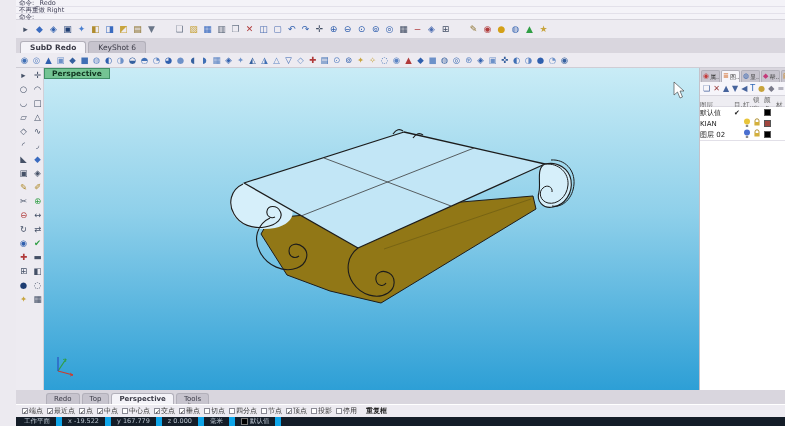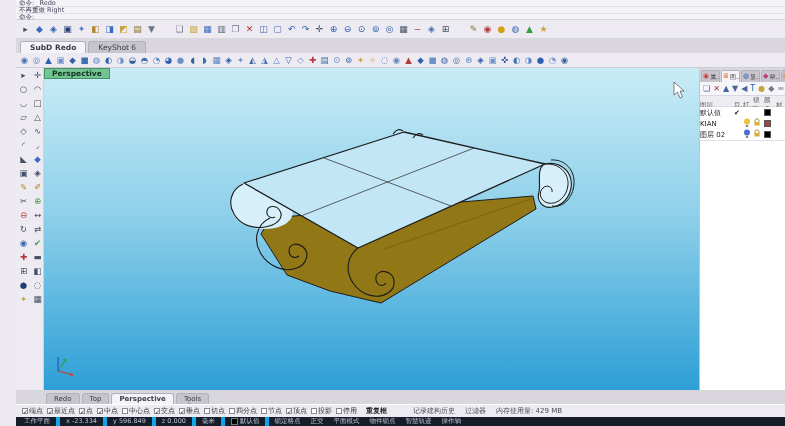--- a/index.html
+++ b/index.html
@@ -58,21 +58,21 @@
   .vtabmore{font-size:7px;color:#555;padding:0 3px;line-height:10px}
   .osnap{top:404px;height:13px;background:#edebf1;border-top:1px solid #fff;box-sizing:border-box;
          display:flex;align-items:center;gap:4px;padding:0 0 0 6px;font-size:7px;color:#333;white-space:nowrap}
   .osi{display:flex;align-items:center;gap:1px}
   .chk{width:6px;height:6px;border:1px solid #8a8a94;background:#fff;font-size:6px;line-height:5px;text-align:center;color:#222;box-sizing:border-box}
   .chk.on::after{content:"✓"}
   .osx{font-weight:bold;color:#222;margin-left:5px}
   .osr{margin-left:22px;display:flex;gap:10px;color:#4a4a58}
   .status{top:417px;height:9px;background:#141d28;color:#b9c3ce;font-size:6.5px;
           display:flex;align-items:center;gap:0;padding-left:2px;white-space:nowrap}
-  .sseg{padding:0 6px;border-right:4px solid #0ea5e9;line-height:9px}
+  .sseg{padding:0 6px;border-right:6px solid #0ea5e9;line-height:9px}
   .stoggle{padding:0 5px;line-height:9px}
   .sswatch{display:inline-block;width:5px;height:5px;background:#000;border:1px solid #777;vertical-align:middle;margin-right:2px}
 </style>
 </head>
 <body>
 
 <div class="abs cmd">
   <div class="cmdline">命令: _Redo</div>
   <div class="cmdline">不再重做 Right</div>
   <div class="cmdline">命令:</div>
@@ -434,39 +434,24 @@
         <span class="chk"></span>
         <span>投影</span>
       </span>
 
       <span class="osi">
         <span class="chk"></span>
         <span>停用</span>
       </span>
     </span>
   <span class="osx">重复框</span>
-  <span class="osr">
-
-  <span>记录建构历史</span>
-      <span>过滤器</span>
-      <span>内存使用量: 429 MB</span>
-    </span>
 </div>
 
 <div class="abs status">
   <span class="sseg">工作平面</span>
-  <span class="sseg">x -23.334</span>
-  <span class="sseg">y 596.849</span>
+  <span class="sseg">x -19.522</span>
+  <span class="sseg">y 167.779</span>
   <span class="sseg">z 0.000</span>
   <span class="sseg">毫米</span>
   <span class="sseg">
     <span class="sswatch" style="background: rgb(0, 0, 0);"></span><span>默认值</span>
   </span>
-  <span style="display:flex">
-
-  <span class="stoggle">锁定格点</span>
-      <span class="stoggle">正交</span>
-      <span class="stoggle">平面模式</span>
-      <span class="stoggle">物件锁点</span>
-      <span class="stoggle">智慧轨迹</span>
-      <span class="stoggle">操作轴</span>
-    </span>
 </div>
 
 </body></html>

